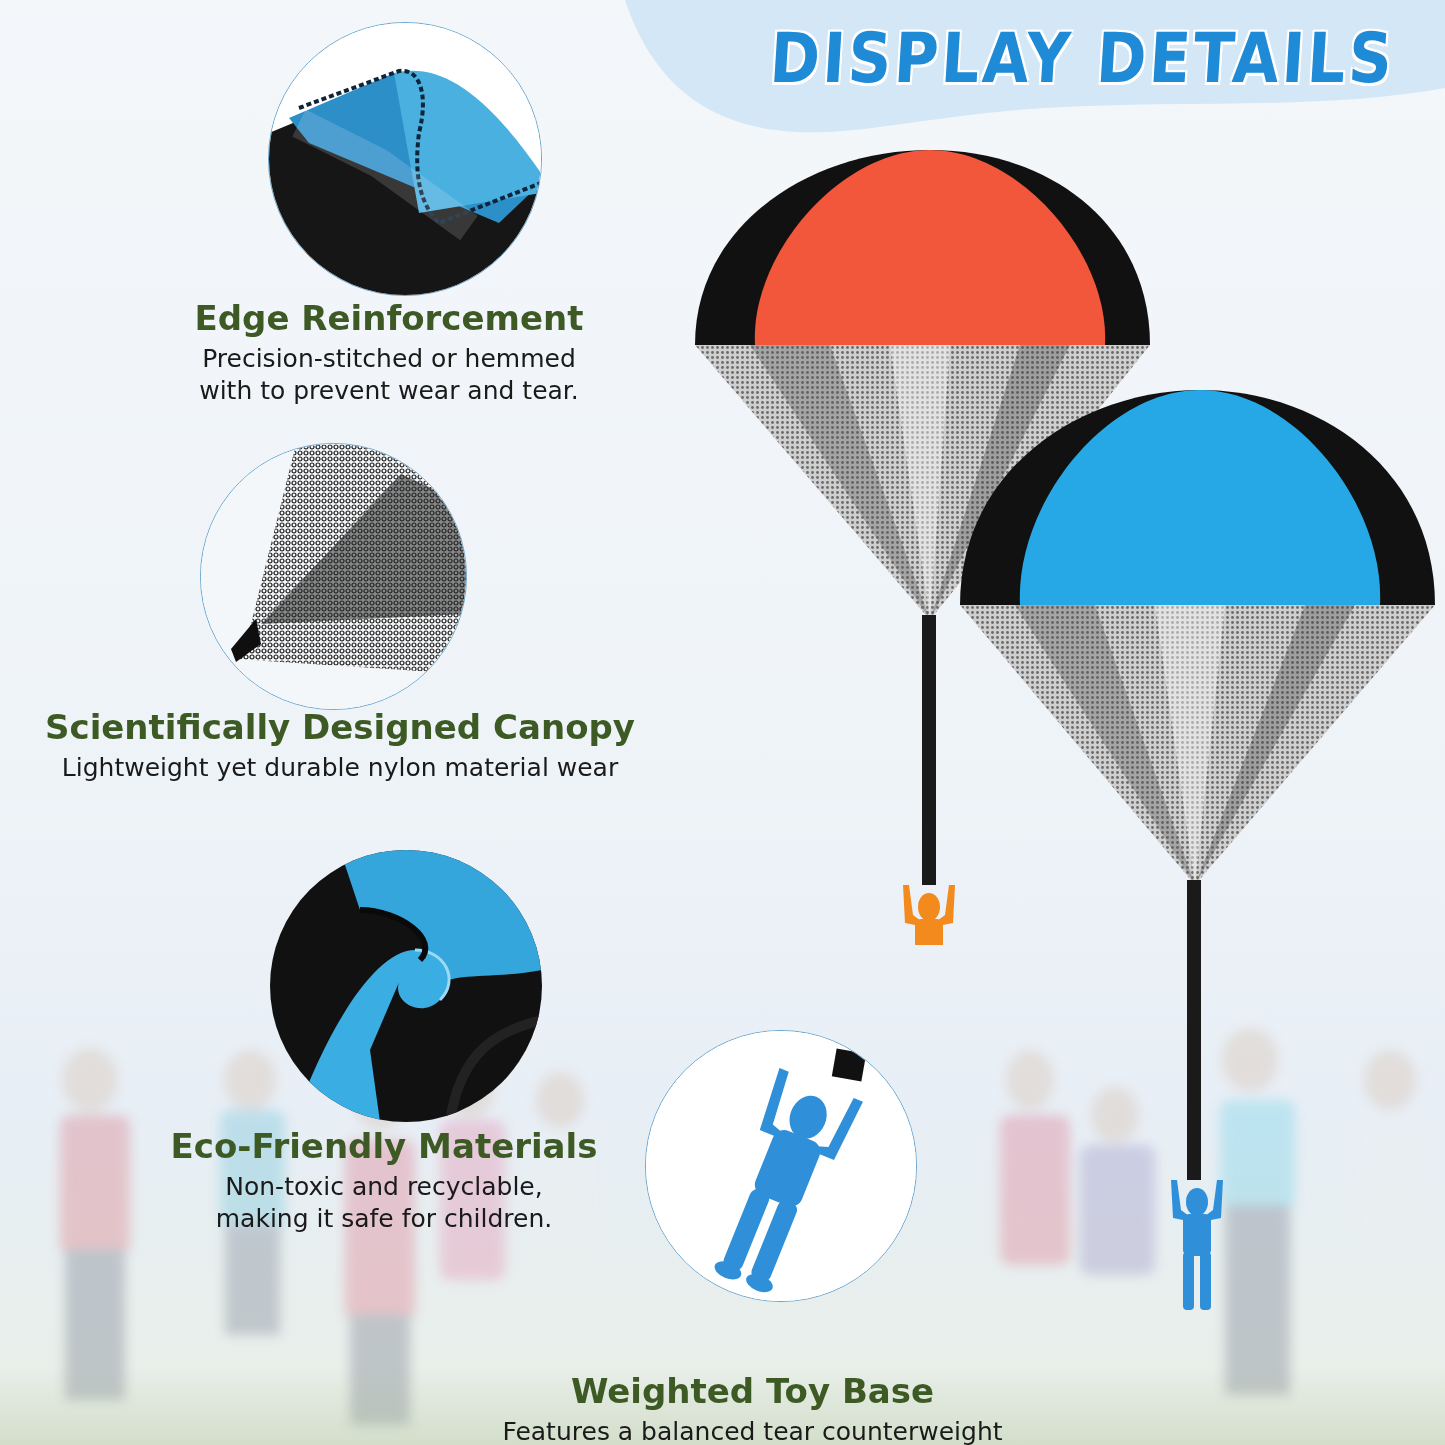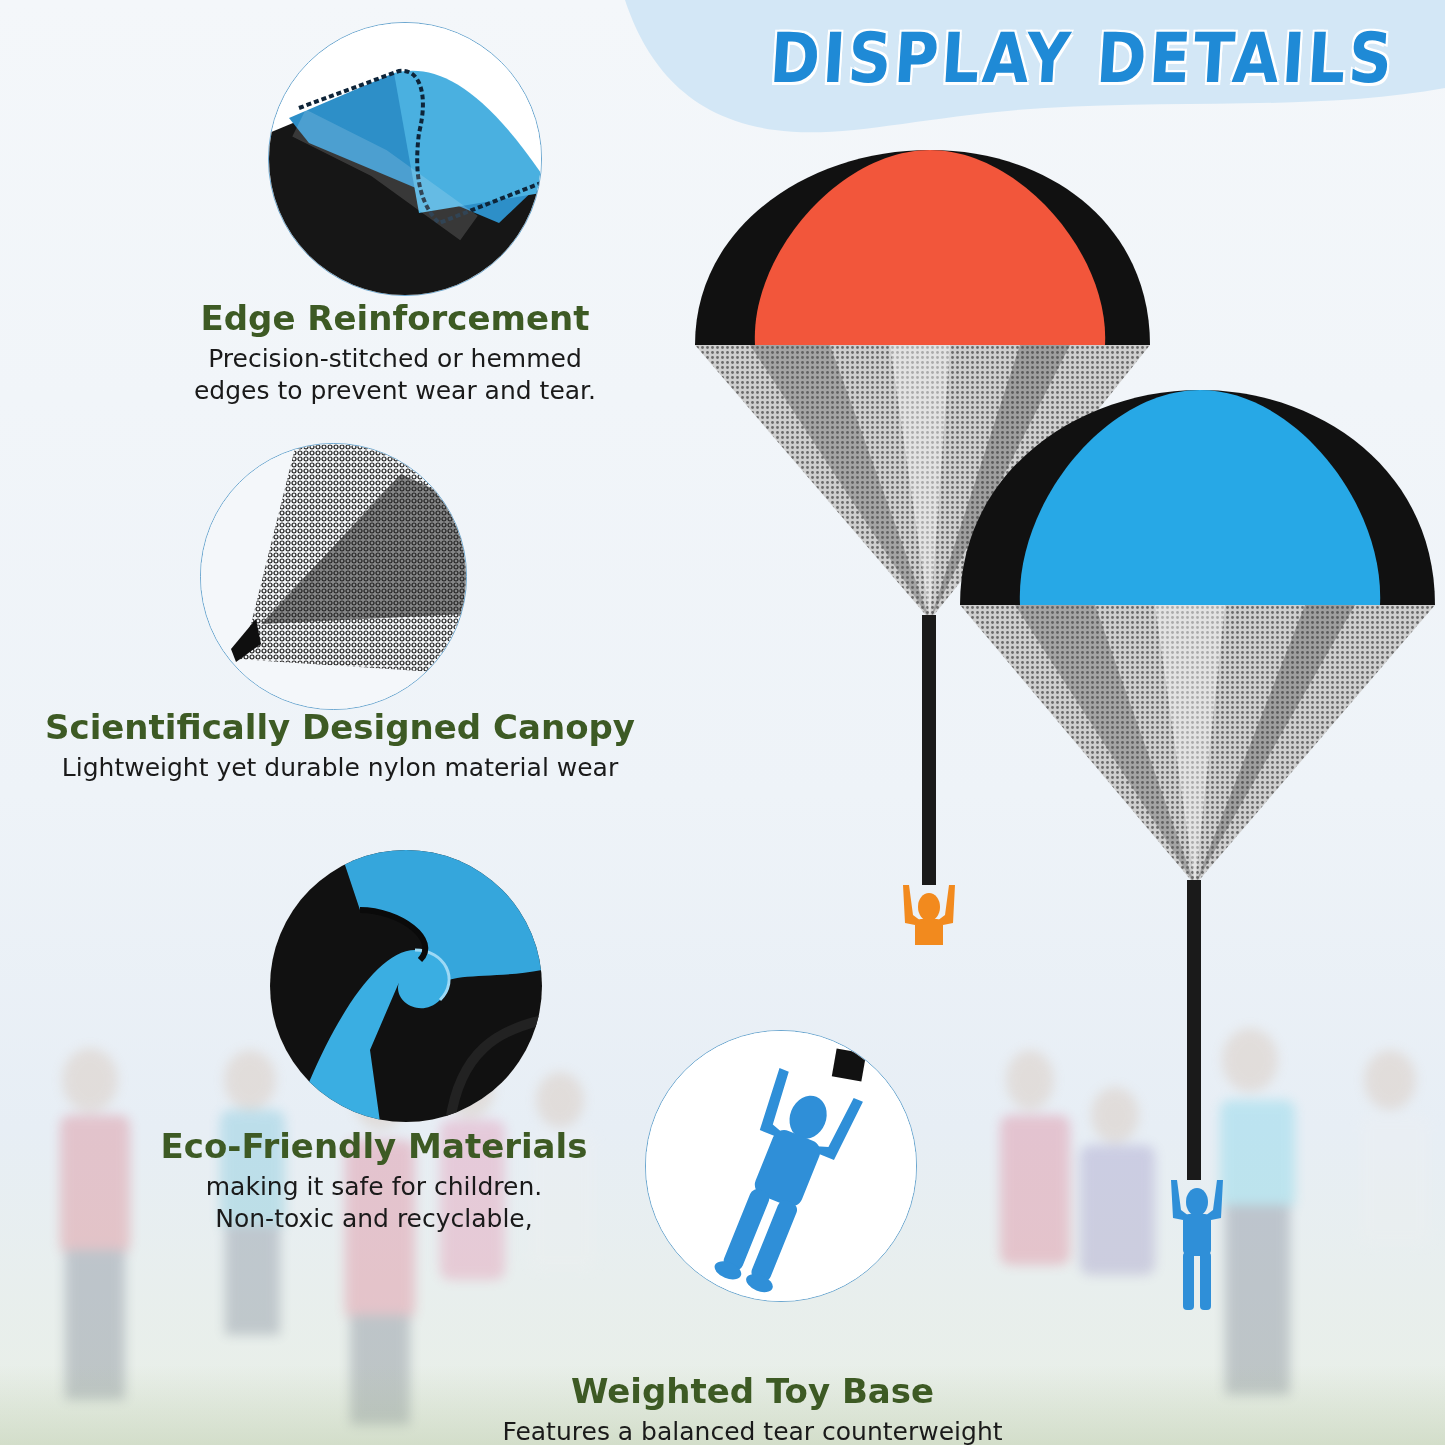--- a/index.html
+++ b/index.html
@@ -78,25 +78,25 @@
   <div class="circle" style="left:268px; top:22px; width:272px; height:272px;">
     <svg viewBox="0 0 272 272">
       <rect width="272" height="272" fill="#ffffff"></rect>
       <path d="M0,110 L120,60 L272,170 L272,272 L0,272 Z" fill="#161616"></path>
       <path d="M20,95 L125,50 L160,60 L272,160 L230,200 L40,120 Z" fill="#2d8fc8"></path>
       <path d="M125,50 C165,40 210,60 272,150 L272,170 L150,190 Z" fill="#4ab0e0"></path>
       <path d="M30,85 L130,48 C150,45 160,70 150,110 C145,150 150,180 170,200 L272,160" fill="none" stroke="#0e2438" stroke-width="4" stroke-dasharray="5,3"></path>
       <path d="M30,100 L110,140 L200,205" fill="none" stroke="rgba(255,255,255,0.15)" stroke-width="30"></path>
     </svg>
   </div>
-  <div class="feature" style="left:150px; top:300px; width:490px;">
+  <div class="feature" style="left:144px; top:300px; width:490px;">
     <div class="ftitle">Edge Reinforcement</div>
     <div class="fdesc">
       <span>Precision-stitched or hemmed</span>
-      <span>edges to prevent wear and tear.</span>
+      <span>with to prevent wear and tear.</span>
     </div>
   </div>
 
   <div class="circle" style="left:200px; top:443px; width:265px; height:265px;">
     <svg viewBox="0 0 265 265">
       <defs>
         <pattern id="mesh" width="6" height="6" patternUnits="userSpaceOnUse">
           <rect width="6" height="6" fill="#f4f6f8"></rect>
           <circle cx="3" cy="3" r="2" fill="none" stroke="#1a1a1a" stroke-width="1.2"></circle>
         </pattern>
@@ -117,25 +117,25 @@
   <div class="circle" style="left:270px; top:850px; width:272px; height:272px; border:none;">
     <svg viewBox="0 0 272 272">
       <rect width="272" height="272" fill="#111111"></rect>
       <path d="M70,0 L272,0 L272,120 C220,130 180,120 160,140 C140,160 130,130 150,110 C170,90 130,60 90,60 Z" fill="#35a6dc"></path>
       <path d="M20,272 L40,230 C70,160 110,100 145,100 C175,100 190,130 170,150 C150,170 120,150 130,130 L100,200 L110,272 Z" fill="#3aaee2"></path>
       <path d="M145,100 C175,100 190,130 170,150" fill="none" stroke="#9dd9f5" stroke-width="3"></path>
       <path d="M90,60 C130,60 170,90 150,110" fill="none" stroke="#0a0a0a" stroke-width="6"></path>
       <path d="M272,170 C230,180 190,200 180,272" fill="none" stroke="#222" stroke-width="10"></path>
     </svg>
   </div>
-  <div class="feature" style="left:134px; top:1128px; width:480px;">
+  <div class="feature" style="left:144px; top:1128px; width:480px;">
     <div class="ftitle">Eco-Friendly Materials</div>
     <div class="fdesc">
+      <span>Non-toxic and recyclable,</span>
       <span>making it safe for children.</span>
-      <span>Non-toxic and recyclable,</span>
     </div>
   </div>
 
   <div class="circle" style="left:645px; top:1030px; width:270px; height:270px;">
     <svg viewBox="0 0 270 270">
       <rect width="270" height="270" fill="#ffffff"></rect>
       <rect x="188" y="20" width="30" height="28" fill="#111" transform="rotate(10 203 34)"></rect>
       <g fill="#2f8fd8" transform="rotate(22 135 140)">
         <ellipse cx="140" cy="80" rx="18" ry="22"></ellipse>
         <path d="M95,45 L105,45 L110,100 L125,105 L118,110 L100,110 Z"></path>

